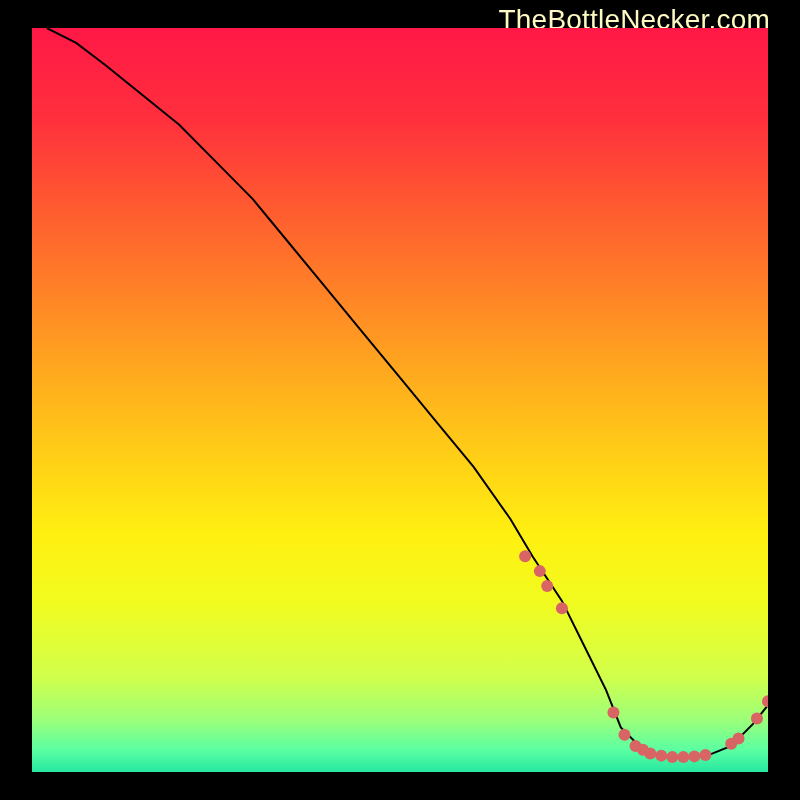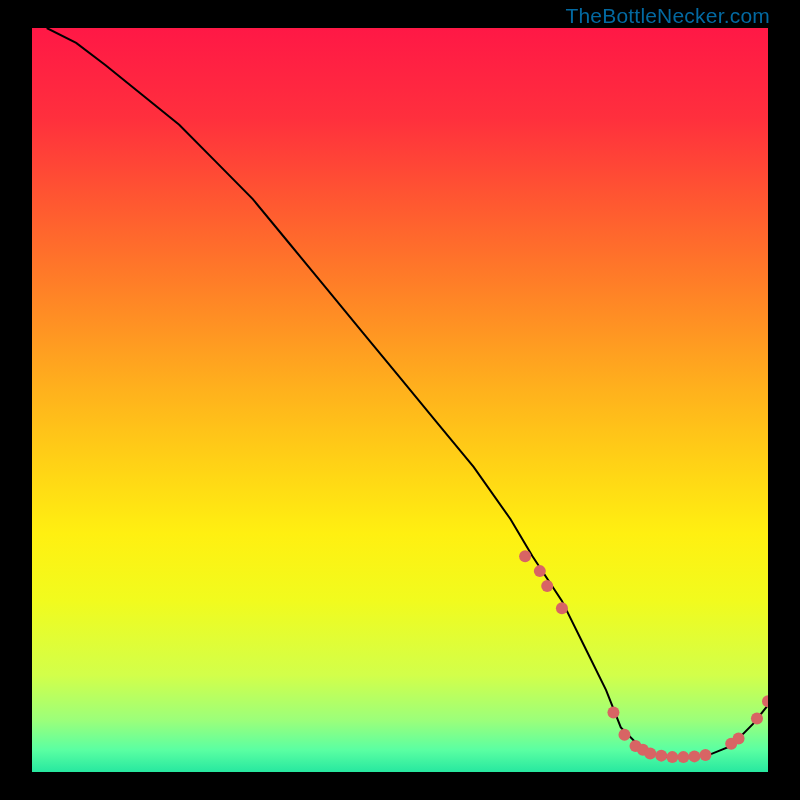--- a/index.html
+++ b/index.html
@@ -26,23 +26,23 @@
   }
   .plot-area svg {
     display: block;
     width: 100%;
     height: 100%;
   }
   .watermark {
     position: absolute;
     top: 4px;
     right: 30px;
-    font-size: 21px;
+    font-size: 28px;
     font-weight: 500;
-    color: #0369a1;
+    color: #fef9c3;
     letter-spacing: 0.2px;
     user-select: none;
   }
 </style>
 </head>
 <body>
 
 <div class="stage">
 
   <div class="watermark">TheBottleNecker.com</div>

